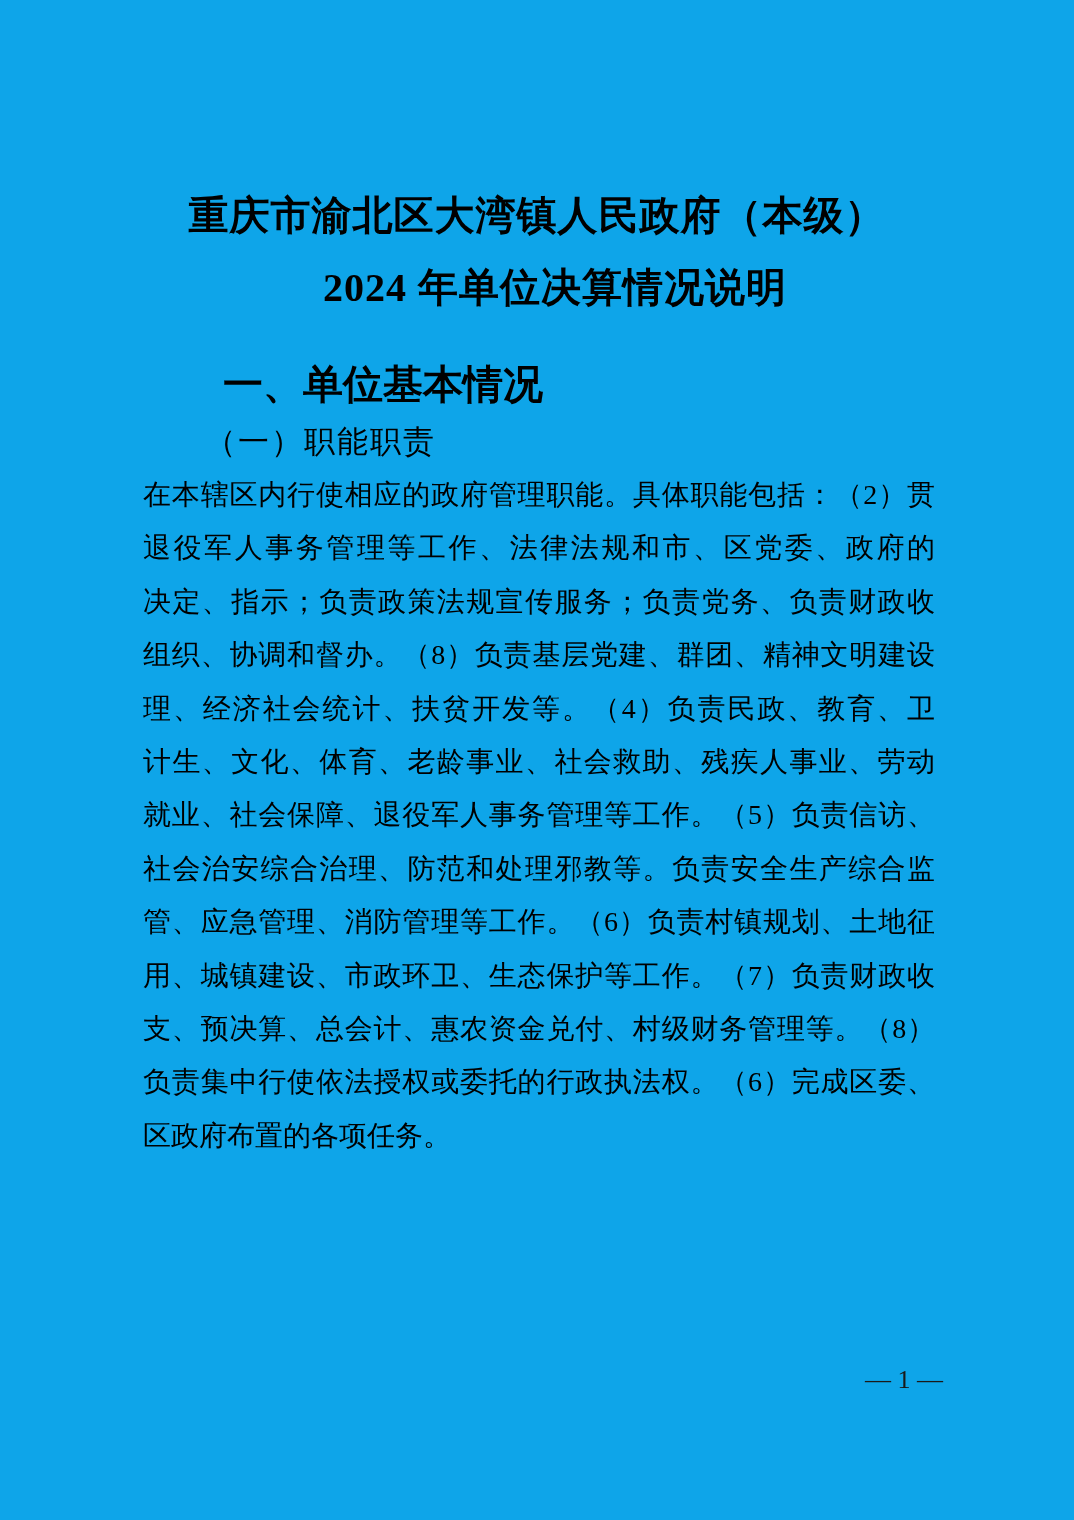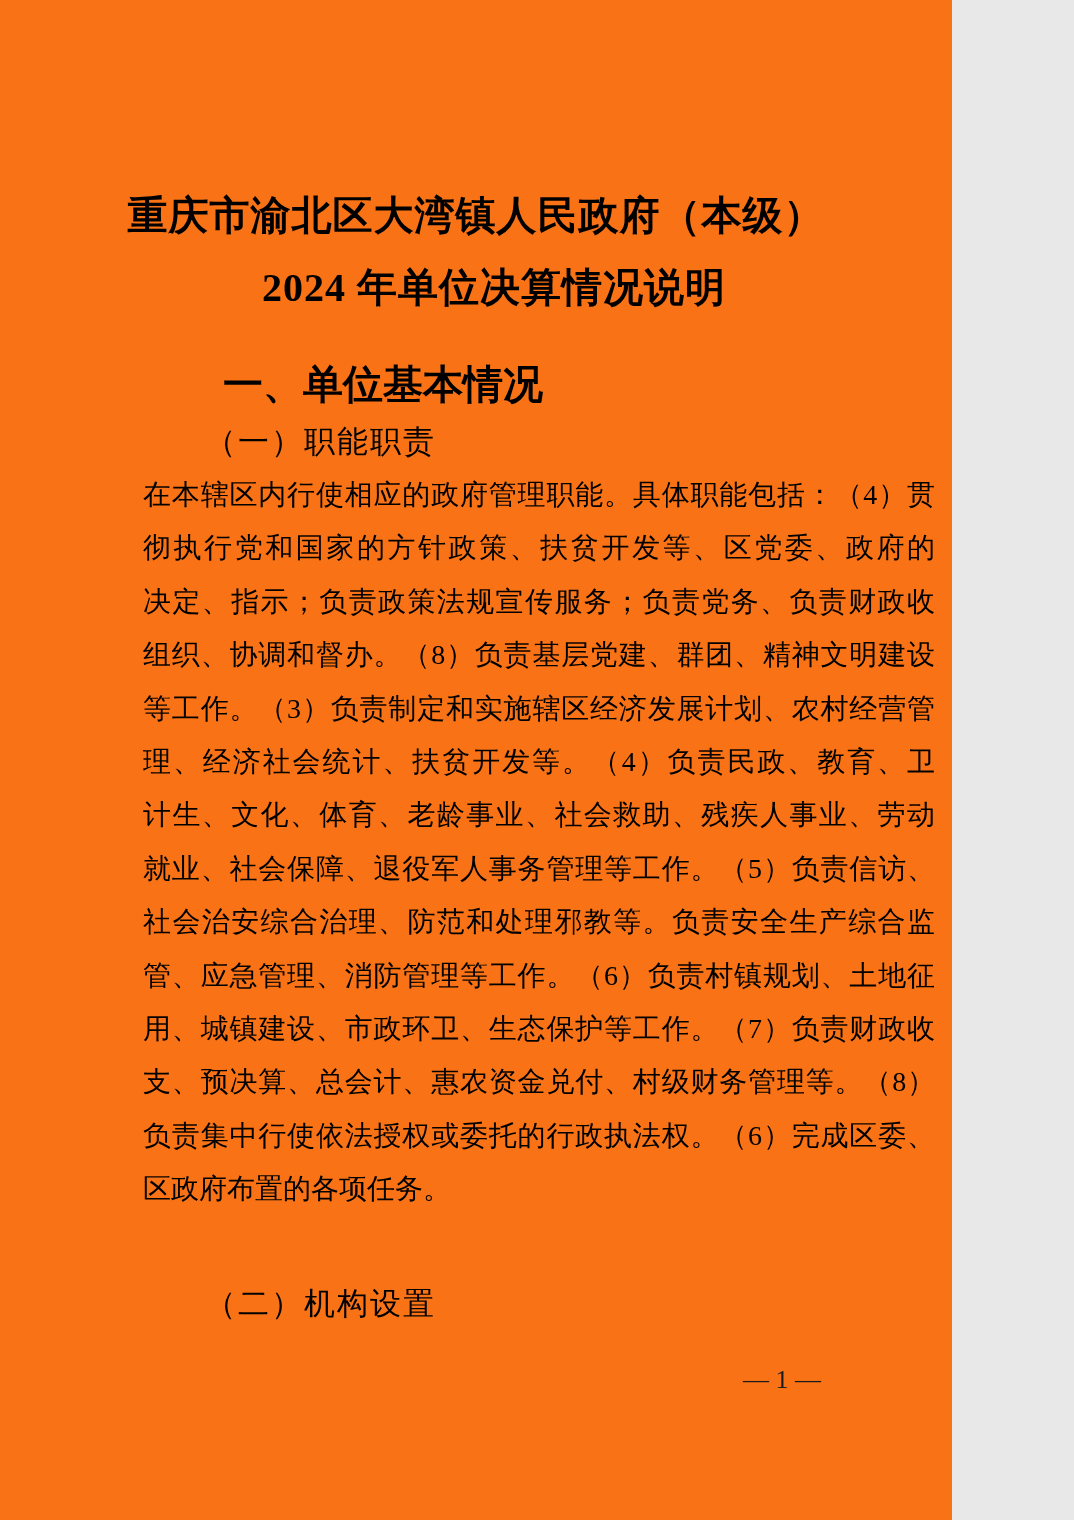--- a/index.html
+++ b/index.html
@@ -2,23 +2,23 @@
 <html><head>
 <meta charset="utf-8">
 <style>
   html, body {
     margin: 0;
     padding: 0;
     background: #e8e8e8;
   }
   #page {
     position: relative;
-    width: 952px;
+    width: 1074px;
     height: 1520px;
-    background: #f97316;
+    background: #0ea5e9;
     color: #000000;
     overflow: hidden;
     font-family: "Liberation Serif", "DejaVu Serif", serif;
   }
   .doc-title {
     position: absolute;
     left: 0;
     width: 100%;
     text-align: center;
     font-family: "Liberation Serif", "DejaVu Serif", serif;
@@ -87,33 +87,31 @@
 
   <div class="doc-title" id="title-line-1">重庆市渝北区大湾镇人民政府（本级）</div>
 
   <div class="doc-title" id="title-line-2">2024 年单位决算情况说明</div>
 
   <div class="content-col section-heading">一、单位基本情况</div>
 
   <div class="content-col sub-heading" id="sub-heading-1">（一）职能职责</div>
 
   <div class="content-col" id="body-paragraph">
-    <span class="body-line">在本辖区内行使相应的政府管理职能。具体职能包括：（4）贯</span>
-    <span class="body-line">彻执行党和国家的方针政策、扶贫开发等、区党委、政府的</span>
+    <span class="body-line">在本辖区内行使相应的政府管理职能。具体职能包括：（2）贯</span>
+    <span class="body-line">退役军人事务管理等工作、法律法规和市、区党委、政府的</span>
     <span class="body-line">决定、指示；负责政策法规宣传服务；负责党务、负责财政收</span>
     <span class="body-line">组织、协调和督办。（8）负责基层党建、群团、精神文明建设</span>
-    <span class="body-line">等工作。（3）负责制定和实施辖区经济发展计划、农村经营管</span>
     <span class="body-line">理、经济社会统计、扶贫开发等。（4）负责民政、教育、卫生、</span>
     <span class="body-line">计生、文化、体育、老龄事业、社会救助、残疾人事业、劳动</span>
     <span class="body-line">就业、社会保障、退役军人事务管理等工作。（5）负责信访、</span>
     <span class="body-line">社会治安综合治理、防范和处理邪教等。负责安全生产综合监</span>
     <span class="body-line">管、应急管理、消防管理等工作。（6）负责村镇规划、土地征</span>
     <span class="body-line">用、城镇建设、市政环卫、生态保护等工作。（7）负责财政收</span>
     <span class="body-line">支、预决算、总会计、惠农资金兑付、村级财务管理等。（8）</span>
     <span class="body-line">负责集中行使依法授权或委托的行政执法权。（6）完成区委、</span>
     <span class="body-line last-line">区政府布置的各项任务。</span>
   </div>
 
-  <div class="content-col sub-heading" id="sub-heading-2">（二）机构设置</div>
 
   <div id="page-footer">— 1 —</div>
 
 </div>
 
 </body></html>

